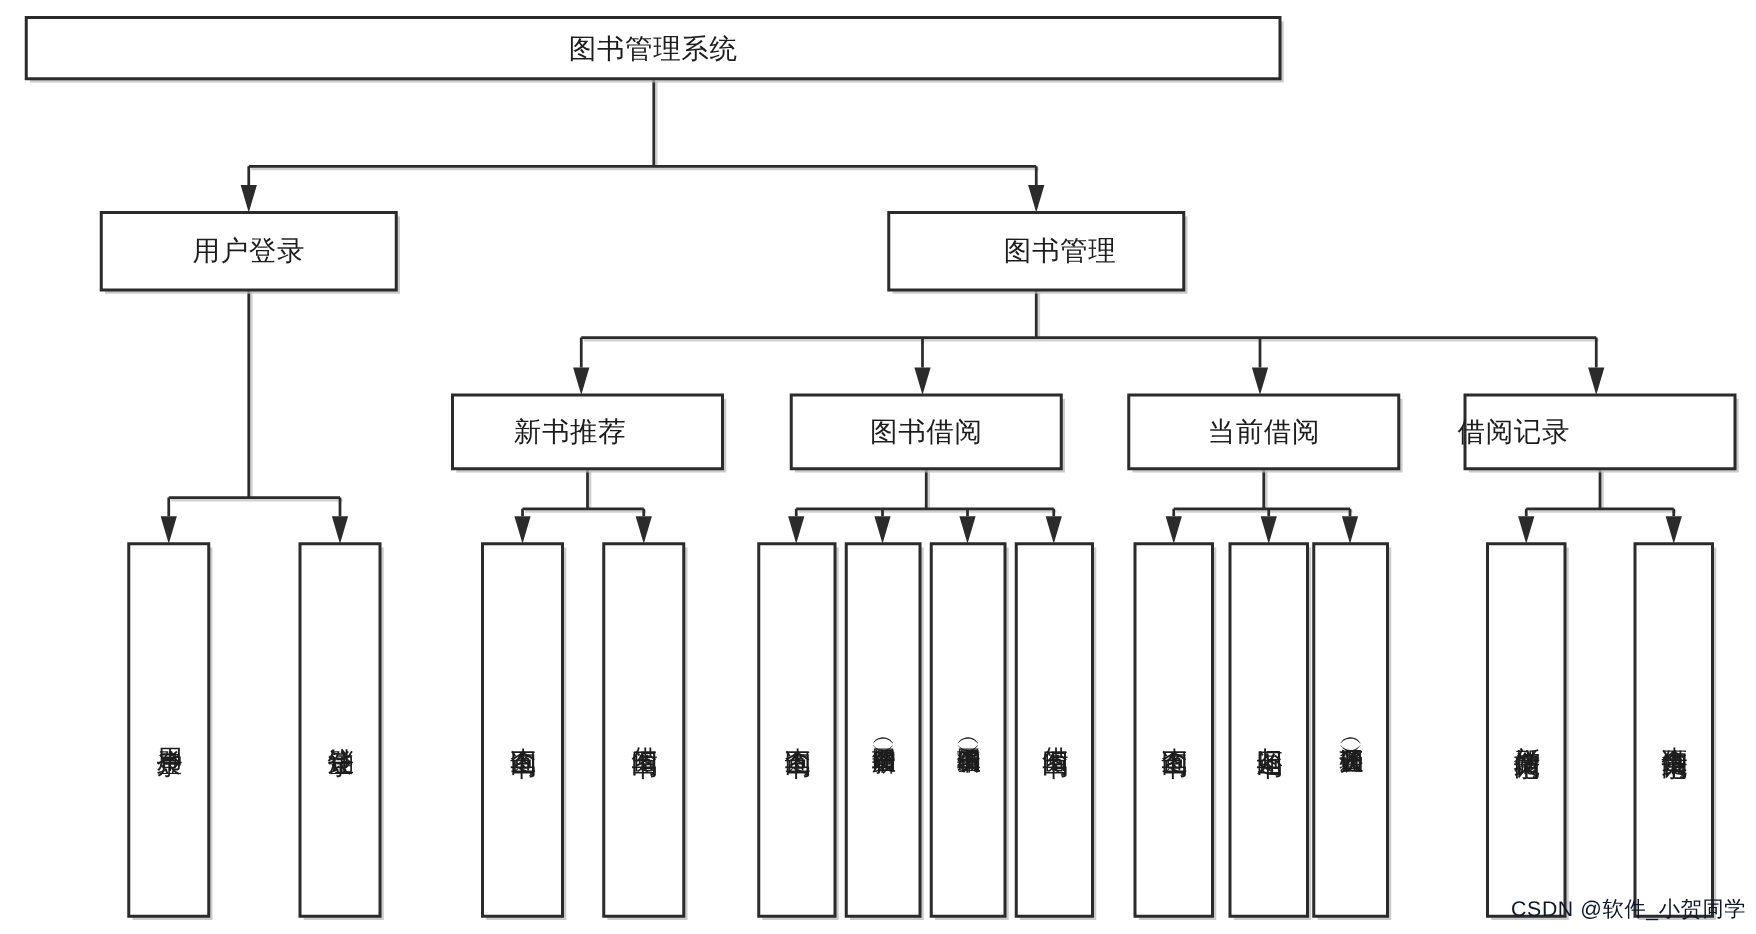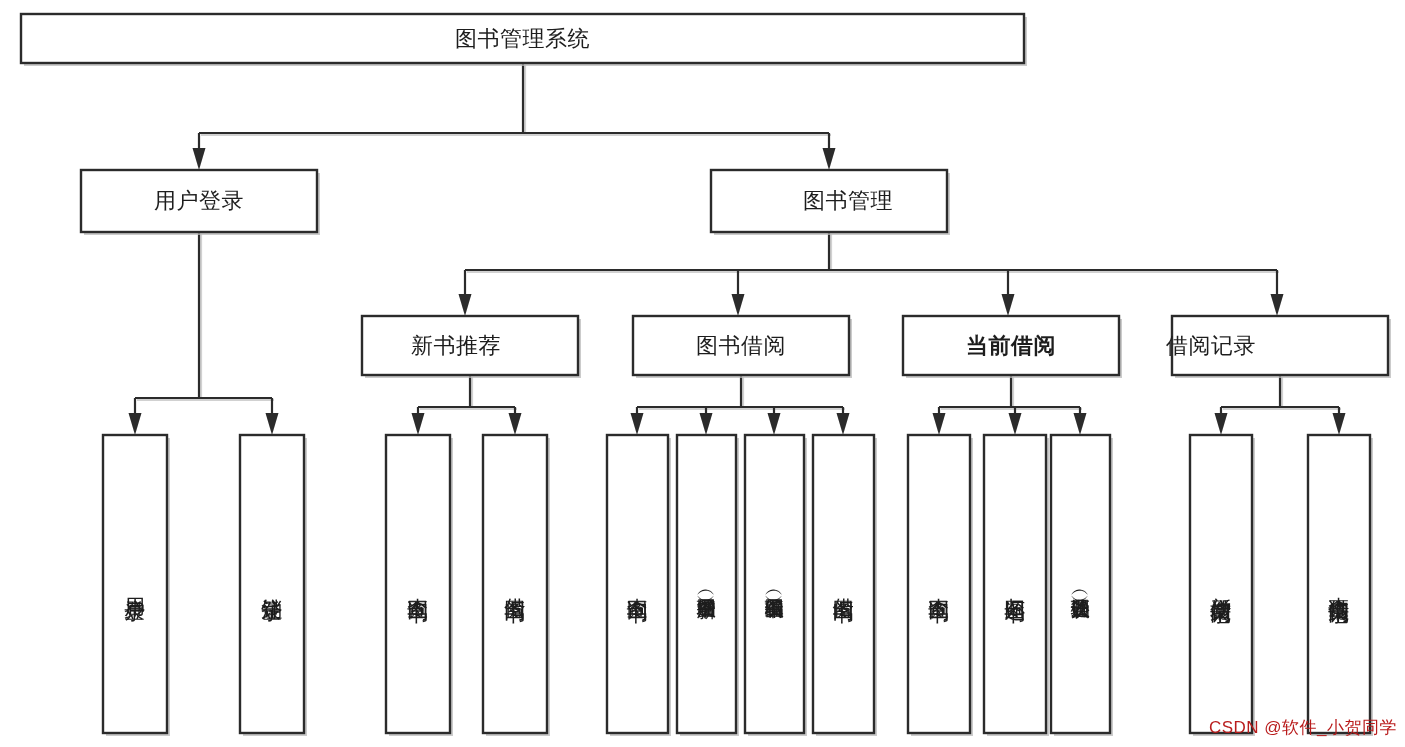--- a/index.html
+++ b/index.html
@@ -83,21 +83,21 @@
     font-family: "Liberation Sans", "DejaVu Sans", sans-serif;
     font-size: 22px;
     color: #1d1d1d;
     white-space: nowrap;
     letter-spacing: 0.5px;
   }
   .watermark-wrap {
     position: absolute;
     right: 8px;
     bottom: 8px;
-    color: #b91c1c;
+    color: #0f172a;
     font-size: 17px;
     font-family: "Liberation Sans", "DejaVu Sans", sans-serif;
     letter-spacing: 0.5px;
     white-space: nowrap;
     pointer-events: none;
   }
 </style>
 </head>
 <body>
 
@@ -247,21 +247,21 @@
       </div>
       <div class="hlabel-wrap" style="left: 711px; top: 170px; width: 236px; height: 62px; padding-left: 19px;">
         <div class="hlabel-text">图书管理</div>
       </div>
       <div class="hlabel-wrap" style="left: 348px; top: 316px; width: 216px; height: 59px;">
         <div class="hlabel-text">新书推荐</div>
       </div>
       <div class="hlabel-wrap" style="left: 633px; top: 316px; width: 216px; height: 59px;">
         <div class="hlabel-text">图书借阅</div>
       </div>
-      <div class="hlabel-wrap" style="left: 903px; top: 316px; width: 216px; height: 59px; font-weight: bold;">
+      <div class="hlabel-wrap" style="left: 903px; top: 316px; width: 216px; height: 59px;">
         <div class="hlabel-text">当前借阅</div>
       </div>
       <div class="hlabel-wrap" style="left: 1103px; top: 316px; width: 216px; height: 59px;">
         <div class="hlabel-text">借阅记录</div>
       </div>
       <div class="vlabel-wrap" style="left: 103px; top: 435px; width: 64px; height: 298px;">
         <div class="vlabel-text">用户登录</div>
       </div>
       <div class="vlabel-wrap" style="left: 240px; top: 435px; width: 64px; height: 298px;">
         <div class="vlabel-text">注销登录</div>

